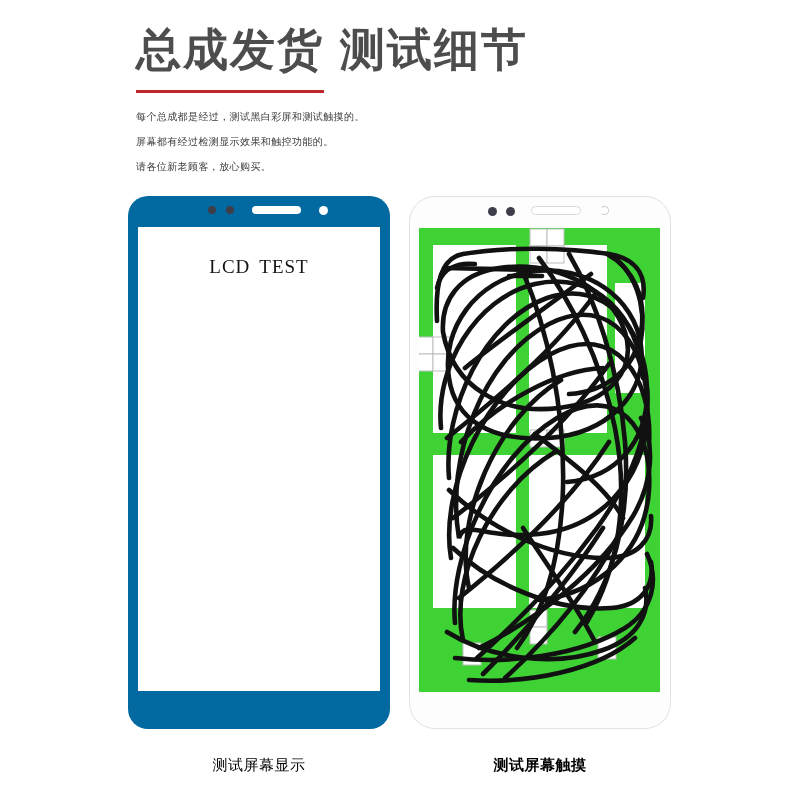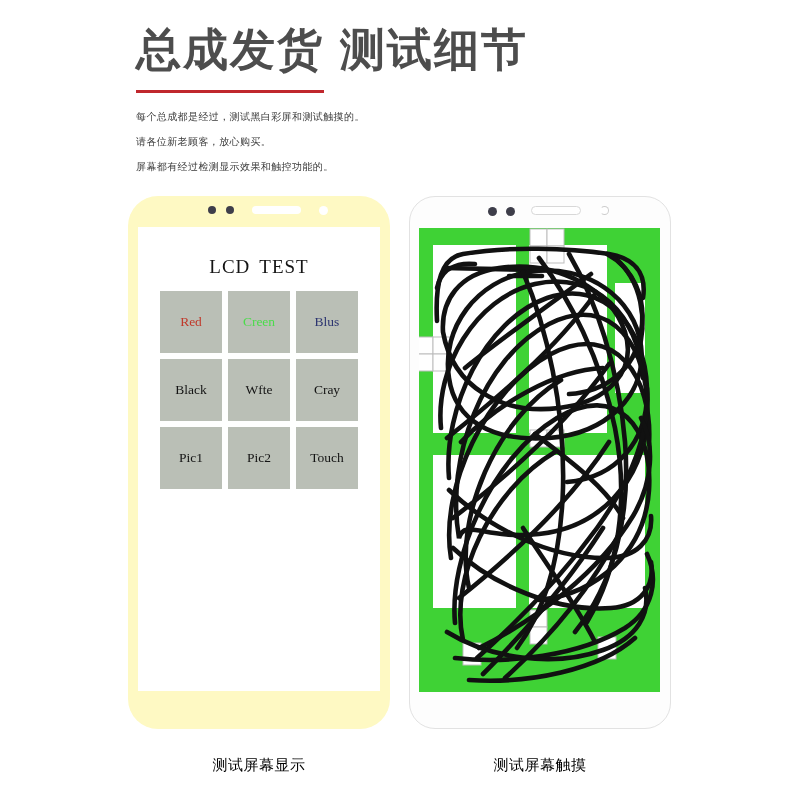--- a/index.html
+++ b/index.html
@@ -66,22 +66,22 @@
     height: 540px;
   }
 
   
   .phone-black {
     position: absolute;
     left: 128px;
     top: 0;
     width: 262px;
     height: 533px;
-    background: #fef9c3;
-    border-radius: 30px;
+    background: #0369a1;
+    border-radius: 20px;
   }
 
   .bezel-top-black {
     position: absolute;
     left: 0; top: 0;
     width: 100%;
     height: 27px;
   }
 
   .cam-dot-dark {
@@ -214,66 +214,55 @@
   }
   .caption {
     position: absolute;
     font-size: 15px;
     color: #000000;
     letter-spacing: 0.5px;
     white-space: nowrap;
     text-align: center;
   }
   .caption.left  { left: 128px; width: 262px; }
-  .caption.right { left: 409px; width: 262px; }
+  .caption.right { left: 409px; width: 262px; font-weight: bold; }
 </style>
 </head>
 <body>
 
 <div class="page">
 
   <div class="header">
     <div class="title">
       <span>总成发货</span><span class="gap"></span><span>测试细节</span>
     </div>
     <div class="rule"></div>
     <div class="body-lines">
       <div class="body-line">每个总成都是经过，测试黑白彩屏和测试触摸的。</div>
+      <div class="body-line">屏幕都有经过检测显示效果和触控功能的。</div>
       <div class="body-line">请各位新老顾客，放心购买。</div>
-      <div class="body-line">屏幕都有经过检测显示效果和触控功能的。</div>
     </div>
   </div>
 
   <div class="phones">
 
     <div class="phone-black">
 
       <div class="bezel-top-black">
         <span class="cam-dot-dark d1"></span>
         <span class="cam-dot-dark d2"></span>
         <span class="speaker-black"></span>
         <span class="cam-dot-white"></span>
       </div>
 
       <div class="screen-black">
         <div class="lcd-title">
           <span>LCD</span><span class="sp"></span><span>TEST</span>
         </div>
 
-        <div class="grid">
-          <div class="cell c-red">Red</div>
-          <div class="cell c-green">Creen</div>
-          <div class="cell c-blue">Blus</div>
-          <div class="cell">Black</div>
-          <div class="cell">Wfte</div>
-          <div class="cell">Cray</div>
-          <div class="cell">Pic1</div>
-          <div class="cell">Pic2</div>
-          <div class="cell">Touch</div>
-        </div>
       </div>
     </div>
 
     <div class="phone-white">
 
       <div class="bezel-top-black">
         <span class="cam-dot-grey d1"></span>
         <span class="cam-dot-grey d2"></span>
         <span class="speaker-white"></span>
         <span class="cam-ring"></span>

